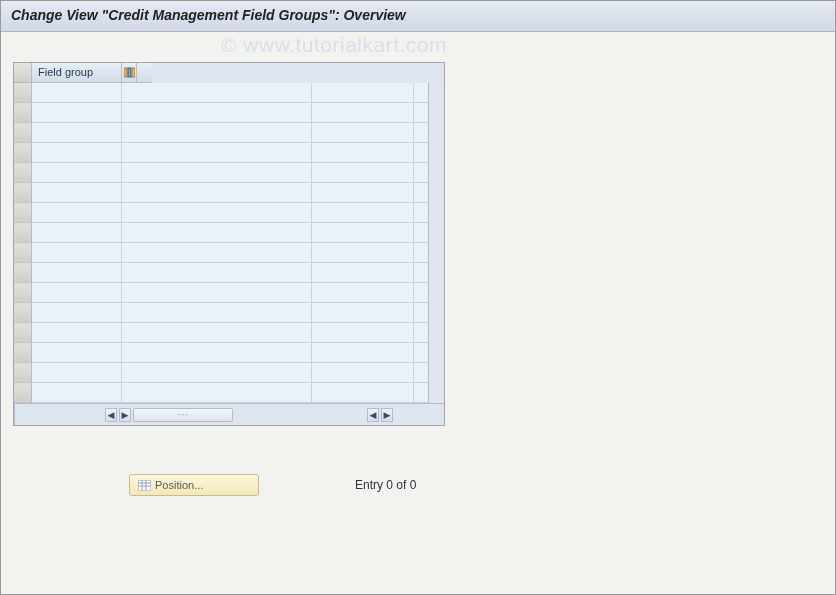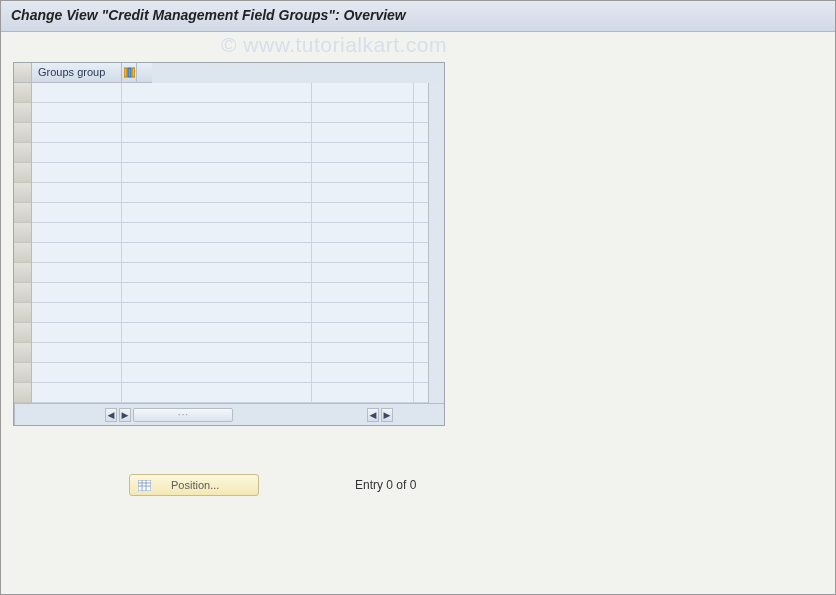--- a/index.html
+++ b/index.html
@@ -129,21 +129,21 @@
       margin-left: 128px;
       display: flex;
       align-items: center;
       gap: 96px;
     }
     .position-button {
       width: 130px; height: 22px;
       background: linear-gradient(to bottom,#fcf7dd,#f3e8b4);
       border: 1px solid #c8bd89;
       border-radius: 3px;
-      display: flex; align-items: center; gap: 20px;
+      display: flex; align-items: center; gap: 4px;
       padding: 0 8px;
       color: #5b5b5b;
       font-size: 11px;
     }
     .position-button .icon { display:flex; }
     .status-text { color: #333; font-size: 12px; }
     .watermark {
       position: absolute; top: 32px; left: 220px;
       color: #d8dfe8; font-size: 21px; font-weight: 500;
       pointer-events: none;
@@ -154,21 +154,21 @@
 <body>
 
 <div class="title-bar">Change View "Credit Management Field Groups": Overview</div>
 <div class="toolbar-spacer"></div>
 
 <div class="watermark">© www.tutorialkart.com</div>
 
 <div class="table-wrapper">
   <div class="header-row">
     <div class="row-selector-header"></div>
-    <div class="th th-field">Groups group</div>
+    <div class="th th-field">Field group</div>
     <div class="settings-btn">
       <span>
         <svg width="11" height="11">
             <rect x="0" y="1" width="3" height="9" fill="#f4b43a" stroke="#b57f12"></rect>
             <rect x="4" y="1" width="3" height="9" fill="#5aa3e0" stroke="#2a6ca9"></rect>
             <rect x="8" y="1" width="3" height="9" fill="#f4b43a" stroke="#b57f12"></rect>
           </svg>
       </span>
     </div>
     <div class="vscroll-head"></div>

